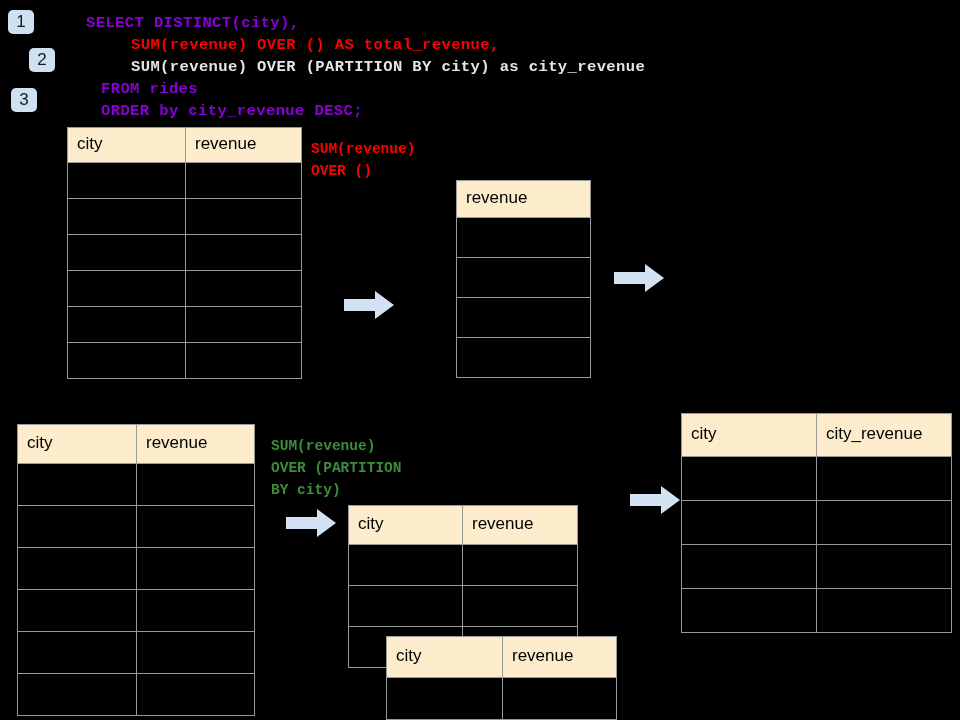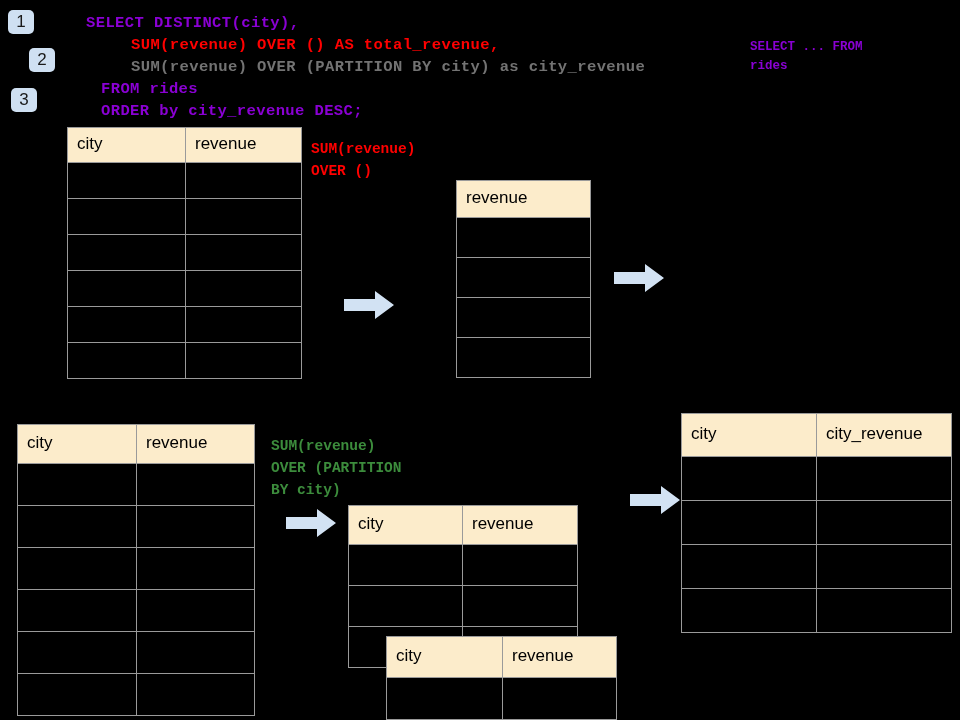--- a/index.html
+++ b/index.html
@@ -35,21 +35,21 @@
     position: absolute;
     font-family: "Liberation Mono", "DejaVu Sans Mono", monospace;
     font-size: 15.5px;
     font-weight: bold;
     letter-spacing: 0.4px;
     white-space: pre;
     line-height: 22px;
   }
   .c-purple { color: #8a00d4; }
   .c-red    { color: #ff0000; }
-  .c-green  { color: #737373; }
+  .c-green  { color: #e5e5e5; }
 
   .sidelabel {
     position: absolute;
     font-family: "Liberation Mono", "DejaVu Sans Mono", monospace;
     font-size: 12.5px;
     font-weight: bold;
     color: #8a00d4;
     line-height: 19px;
     white-space: pre-line;
   }
@@ -97,22 +97,20 @@
 <div id="canvas">
 
   <div id="badges">
       <div class="badge" style="left: 8px; top: 10px; background: rgb(207, 224, 242);">1</div>
       <div class="badge" style="left: 29px; top: 48px; background: rgb(207, 224, 242);">2</div>
       <div class="badge" style="left: 11px; top: 88px; background: rgb(207, 224, 242);">3</div>
     </div>
 
   <div id="sql-block" class="code" style="left:86px; top:12px;"><div class="c-purple" style="padding-left: 0px;">SELECT DISTINCT(city),</div><div class="c-red" style="padding-left: 45px;">SUM(revenue) OVER () AS total_revenue,</div><div class="c-green" style="padding-left: 45px;">SUM(revenue) OVER (PARTITION BY city) as city_revenue</div><div class="c-purple" style="padding-left: 15px;">FROM rides</div><div class="c-purple" style="padding-left: 15px;">ORDER by city_revenue DESC;</div></div>
 
-  <div id="side-label" class="sidelabel" style="left:750px; top:38px;">SELECT ... FROM
-rides</div>
 
   <div id="annotations">
       <div class="annot" style="left: 311px; top: 138px; color: rgb(255, 0, 0);">SUM(revenue)
 OVER ()</div>
       <div class="annot" style="left: 271px; top: 435px; color: rgb(60, 140, 60);">SUM(revenue)
 OVER (PARTITION
 BY city)</div>
     </div>
 
   <div id="tables">

